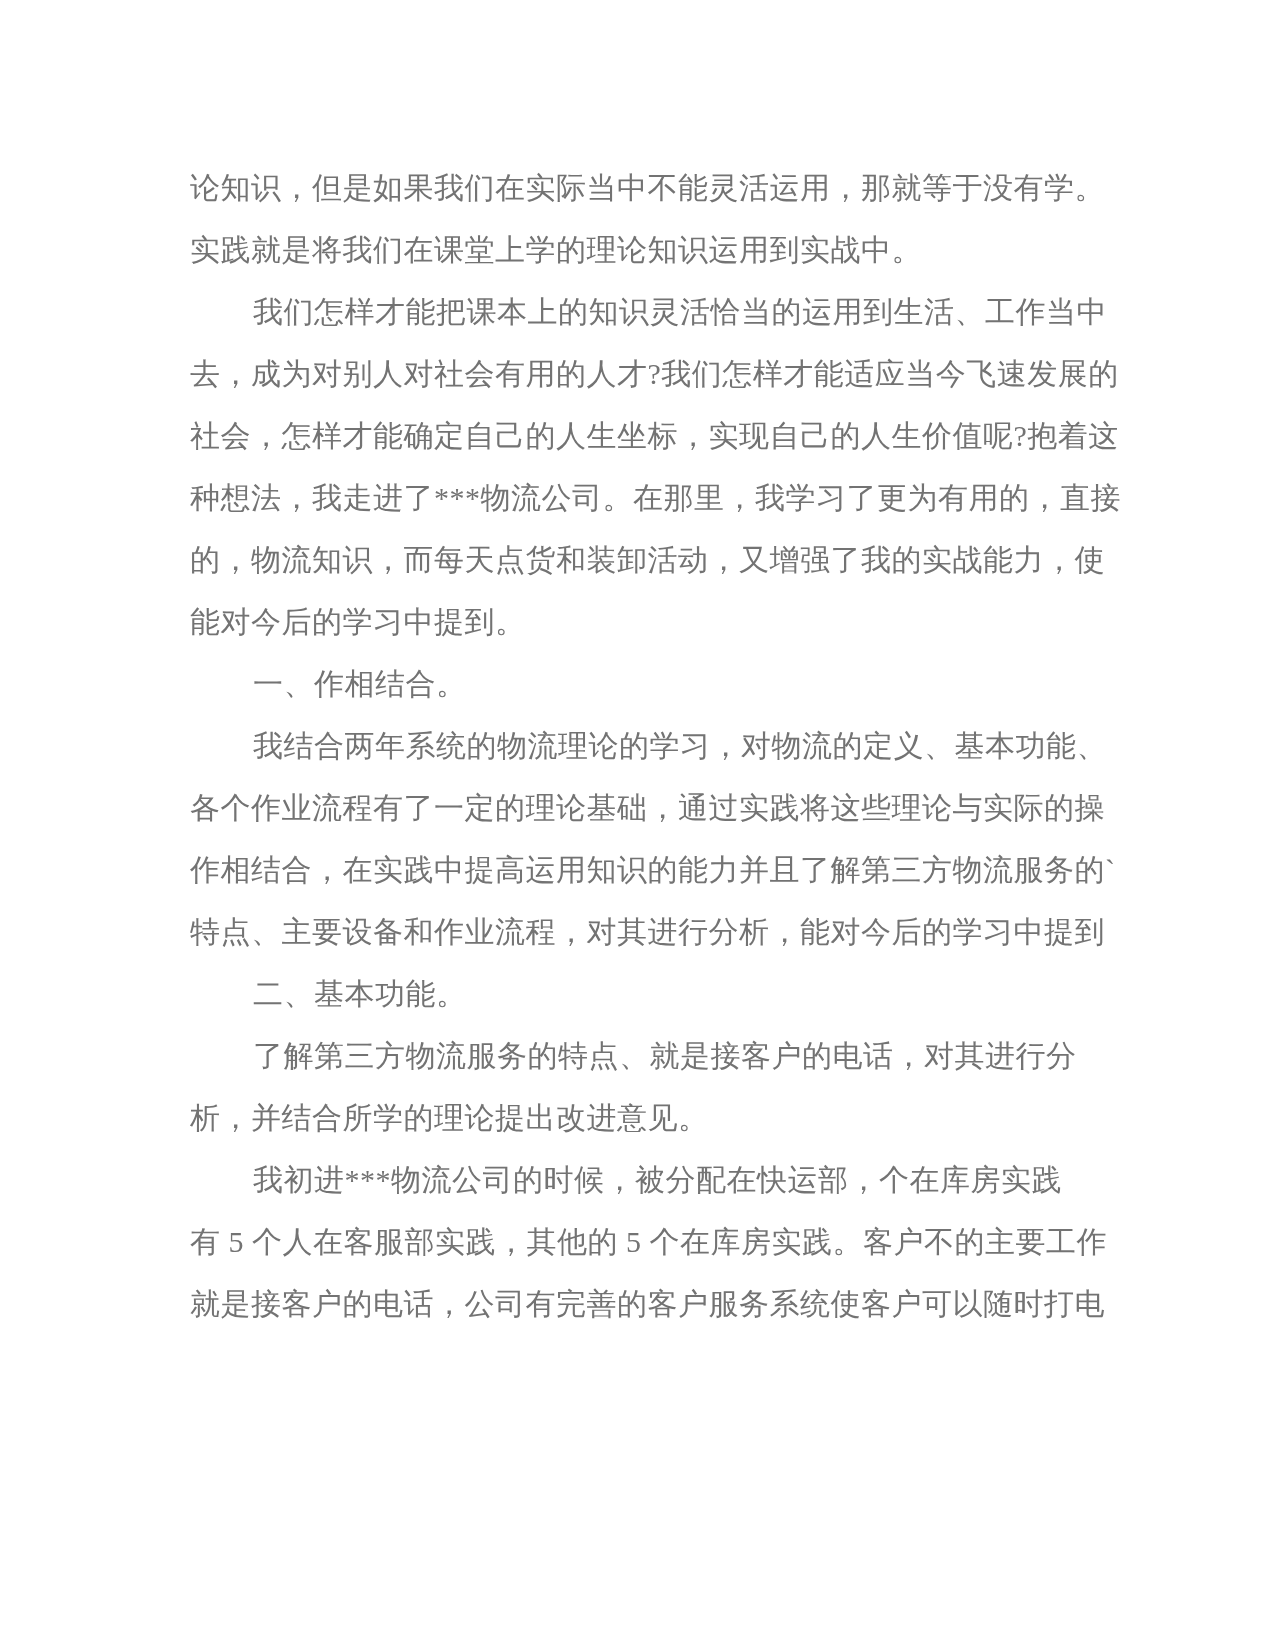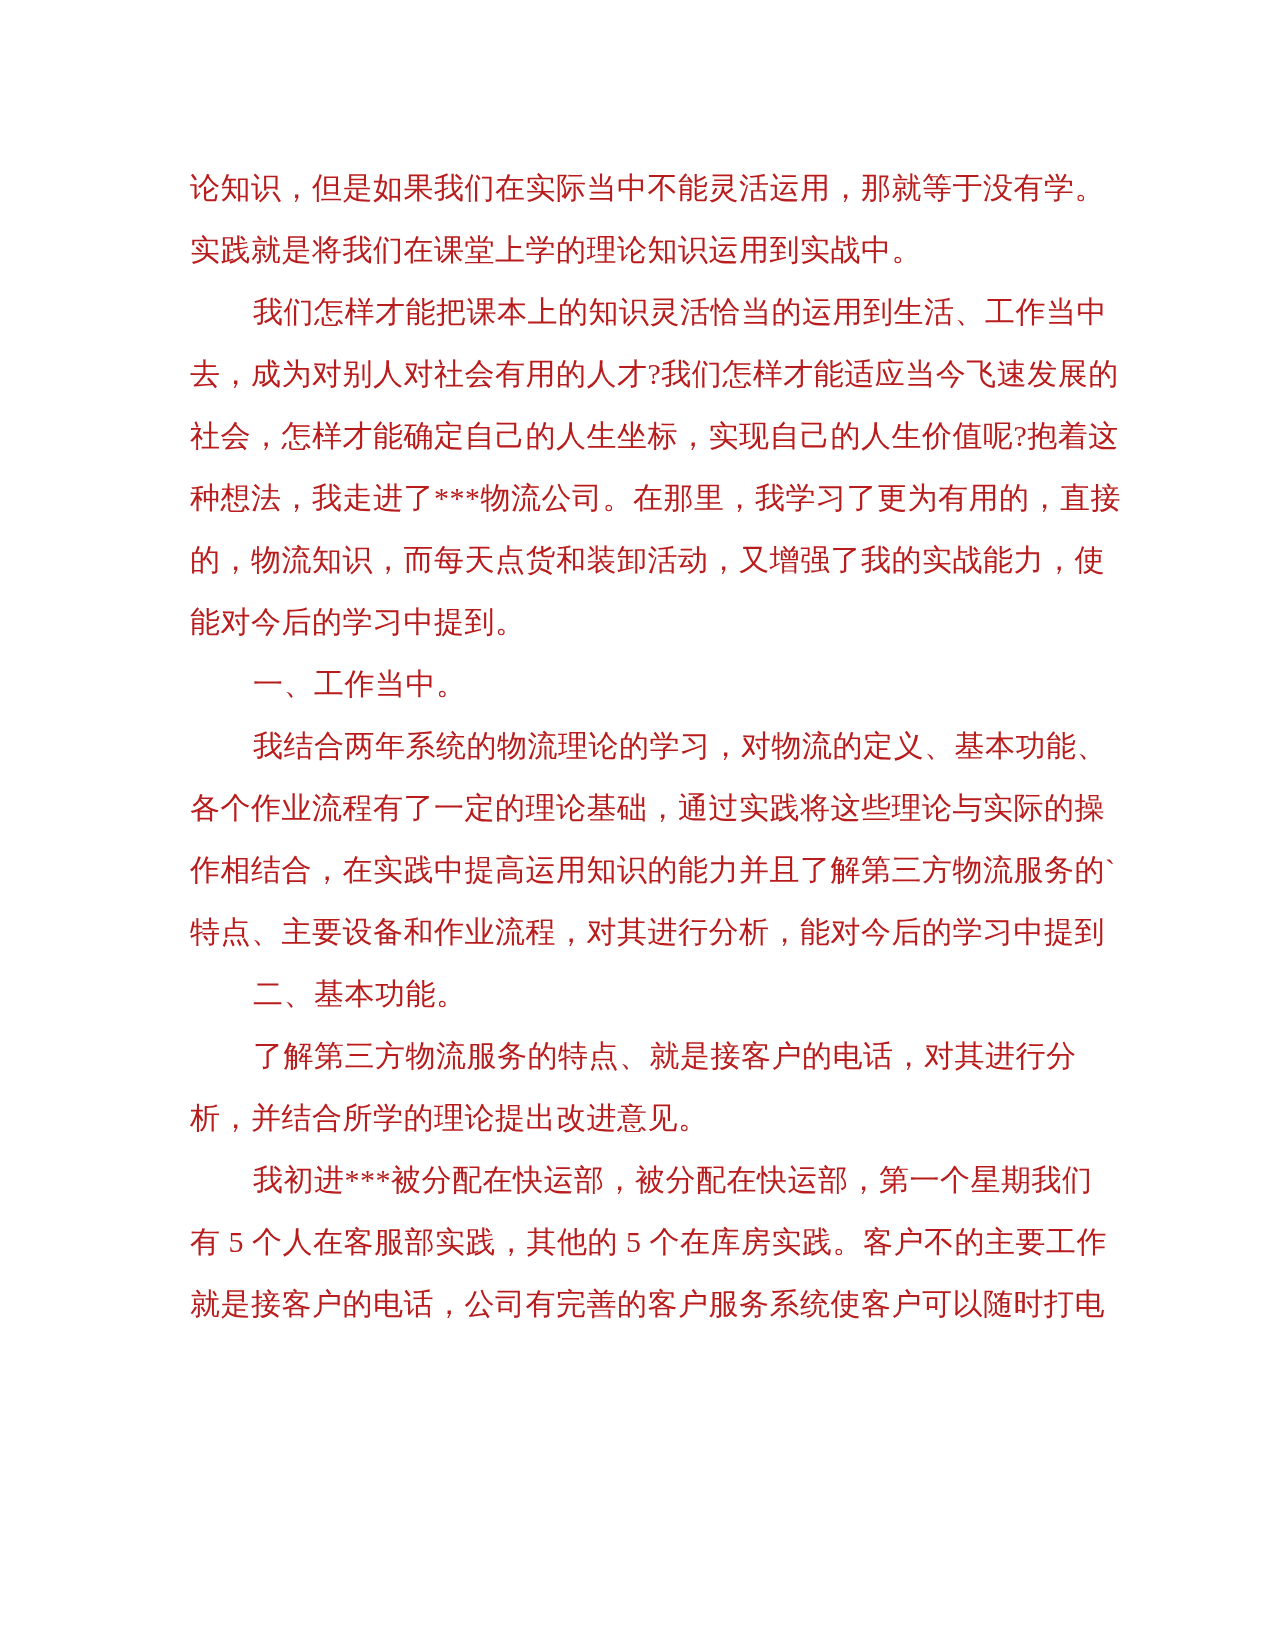--- a/index.html
+++ b/index.html
@@ -23,21 +23,21 @@
   .doc-body {
     position: absolute;
     top: 157px;
     left: 190px;
     width: 930px;
   }
   .text-line {
     height: 62px;
     line-height: 62px;
     font-size: 30px;
-    color: #b91c1c;
+    color: #737373;
     white-space: nowrap;
     letter-spacing: 0.5px;
     font-weight: 400;
   }
   .text-line.indent {
     padding-left: 63px;
   }
 </style>
 </head>
 <body>
@@ -45,25 +45,25 @@
 <div class="page">
   <div class="doc-body">
       <div class="text-line">论知识，但是如果我们在实际当中不能灵活运用，那就等于没有学。</div>
       <div class="text-line">实践就是将我们在课堂上学的理论知识运用到实战中。</div>
       <div class="text-line indent">我们怎样才能把课本上的知识灵活恰当的运用到生活、工作当中</div>
       <div class="text-line">去，成为对别人对社会有用的人才?我们怎样才能适应当今飞速发展的</div>
       <div class="text-line">社会，怎样才能确定自己的人生坐标，实现自己的人生价值呢?抱着这</div>
       <div class="text-line">种想法，我走进了***物流公司。在那里，我学习了更为有用的，直接</div>
       <div class="text-line">的，物流知识，而每天点货和装卸活动，又增强了我的实战能力，使</div>
       <div class="text-line">能对今后的学习中提到。</div>
-      <div class="text-line indent">一、工作当中。</div>
+      <div class="text-line indent">一、作相结合。</div>
       <div class="text-line indent">我结合两年系统的物流理论的学习，对物流的定义、基本功能、</div>
       <div class="text-line">各个作业流程有了一定的理论基础，通过实践将这些理论与实际的操</div>
       <div class="text-line">作相结合，在实践中提高运用知识的能力并且了解第三方物流服务的`</div>
       <div class="text-line">特点、主要设备和作业流程，对其进行分析，能对今后的学习中提到</div>
       <div class="text-line indent">二、基本功能。</div>
       <div class="text-line indent">了解第三方物流服务的特点、就是接客户的电话，对其进行分</div>
       <div class="text-line">析，并结合所学的理论提出改进意见。</div>
-      <div class="text-line indent">我初进***被分配在快运部，被分配在快运部，第一个星期我们</div>
+      <div class="text-line indent">我初进***物流公司的时候，被分配在快运部，个在库房实践</div>
       <div class="text-line">有 5 个人在客服部实践，其他的 5 个在库房实践。客户不的主要工作</div>
       <div class="text-line">就是接客户的电话，公司有完善的客户服务系统使客户可以随时打电</div>
     </div>
 </div>
 
 </body></html>

